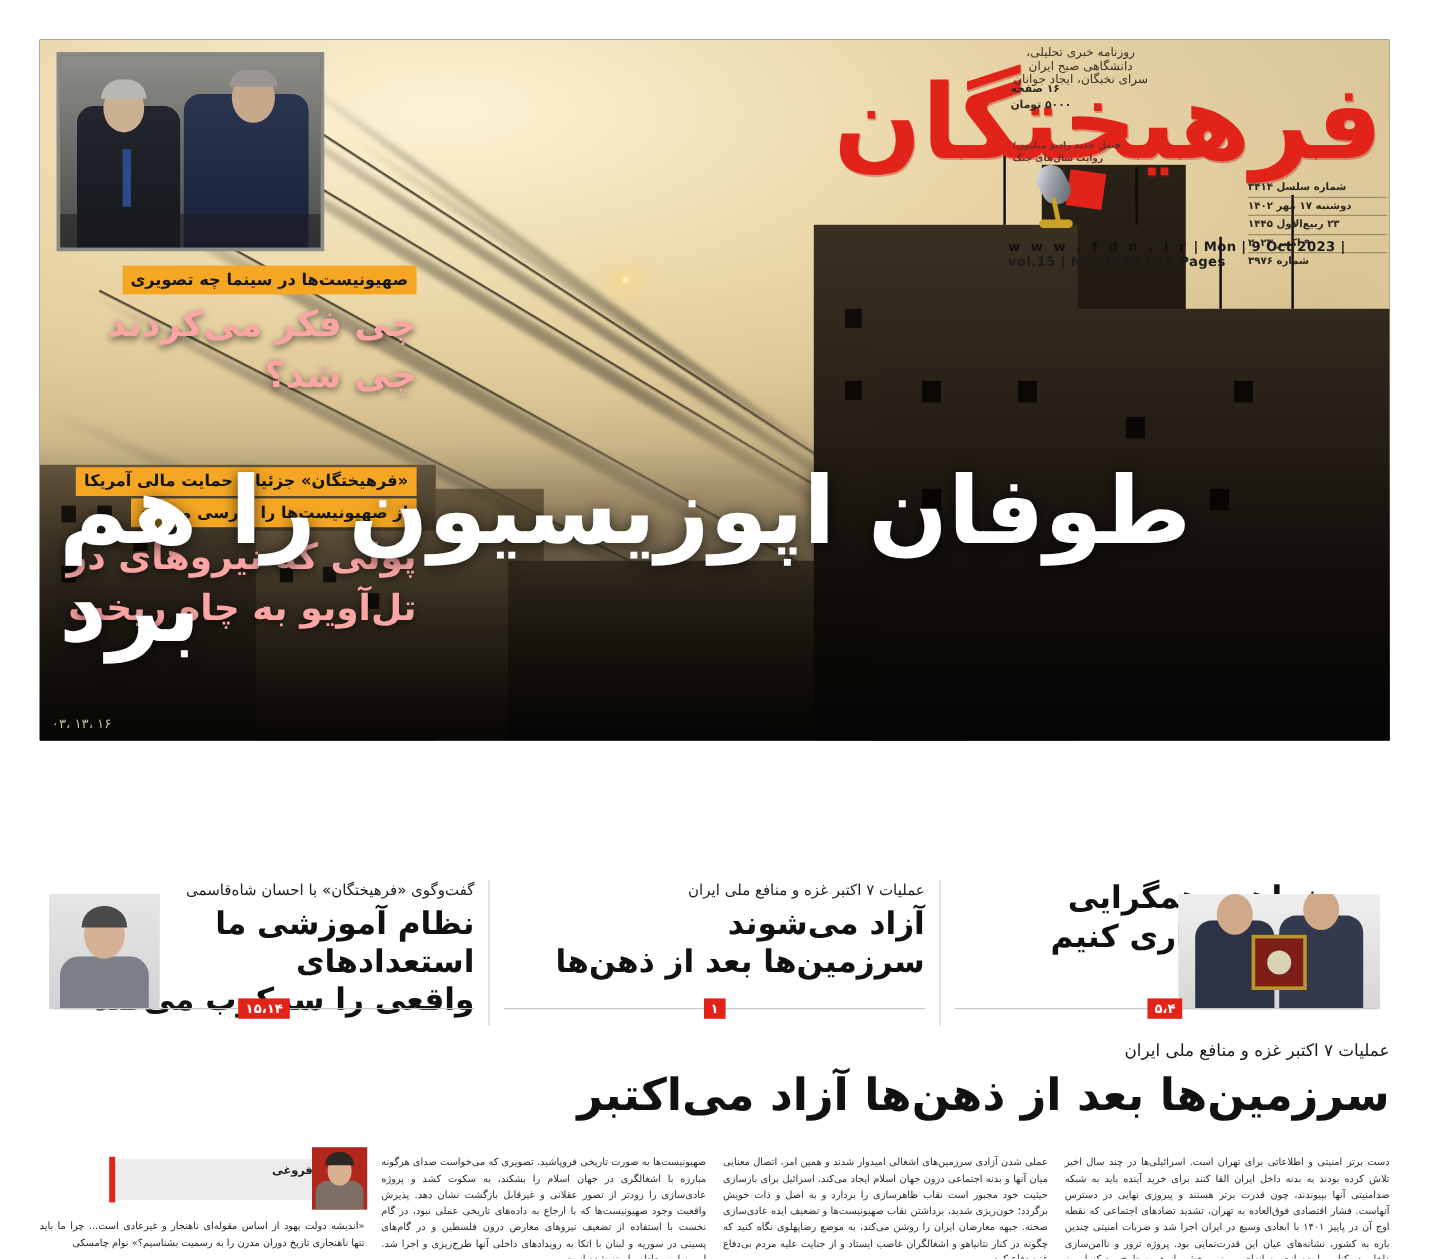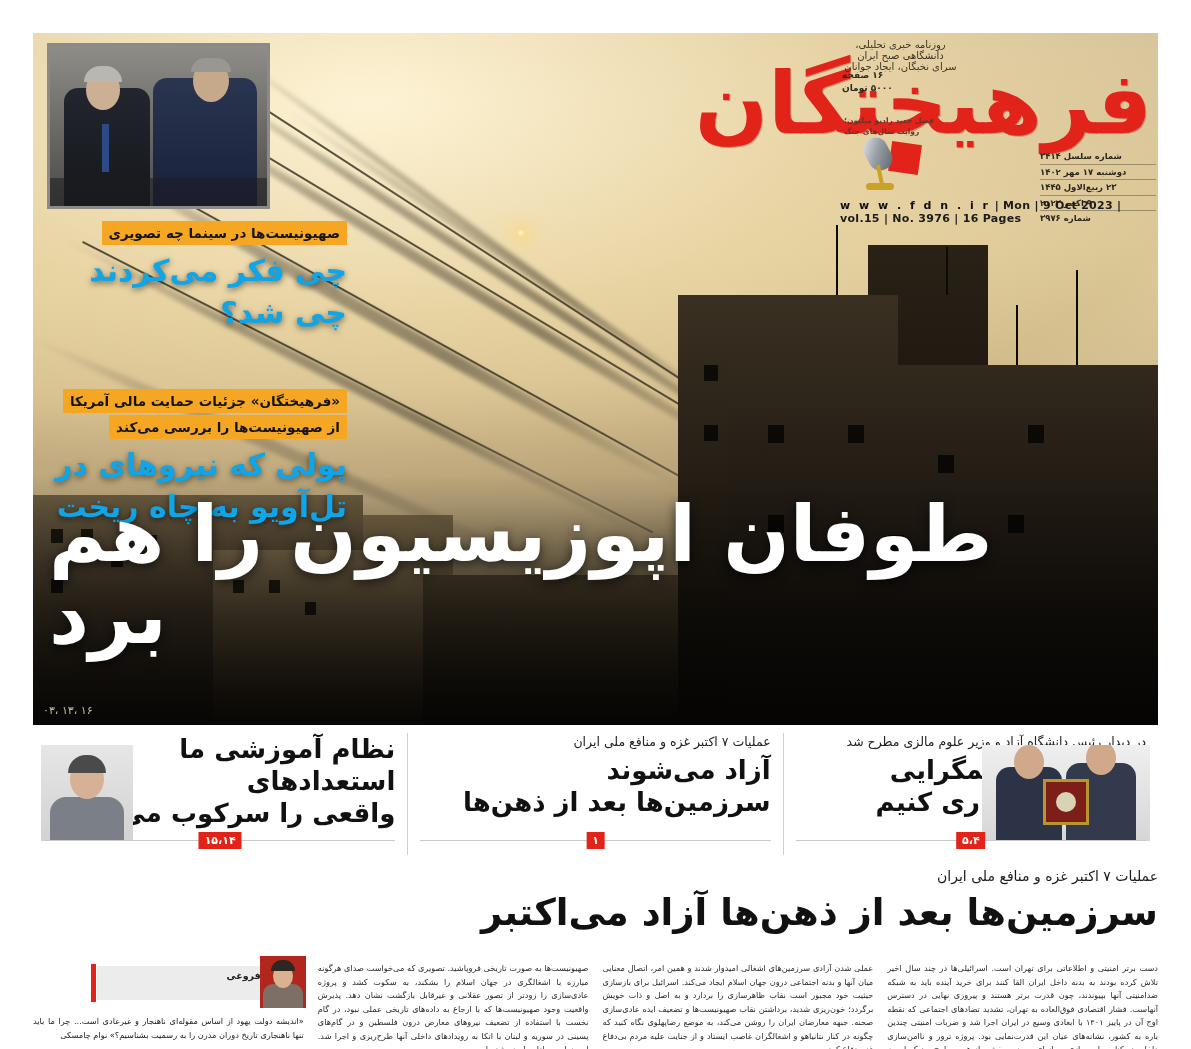--- a/index.html
+++ b/index.html
@@ -2,21 +2,21 @@
 <html lang="fa" dir="rtl"><head>
 <meta charset="utf-8">
 <style>
   html,body{margin:0;padding:0;background:#fff;}
   body{width:1191px;height:1049px;overflow:hidden;
        font-family:"DejaVu Sans","Liberation Sans",sans-serif;}
 
   .page{position:relative;width:1191px;height:1049px;background:#ffffff;}
 
   
-  .hero{position:absolute;left:33px;top:33px;width:1125px;height:692px;overflow:hidden;
+  .hero{position:absolute;left:33px;top:33px;width:1125px;height:584px;overflow:hidden;
         background:#2b2418;}
   .sky{position:absolute;inset:0;
        background:
          radial-gradient(120% 90% at 30% 10%, rgba(255,245,215,.95) 0%, rgba(233,210,160,.7) 35%, rgba(196,166,112,.35) 62%, rgba(0,0,0,0) 80%),
          linear-gradient(178deg,#ded2b0 0%,#e4d6ae 18%,#e8d9ab 34%,#d9c79a 50%,#a89570 66%,#5d523c 80%,#231d14 92%,#16120c 100%);}
   
   .trail{position:absolute;background:linear-gradient(90deg,rgba(255,255,255,0) 0%,rgba(120,110,88,.55) 25%,rgba(90,82,62,.62) 60%,rgba(255,255,255,0) 100%);
          transform-origin:0 0;filter:blur(2.2px);border-radius:50%;}
   .tl1{left:120px;top:60px;width:760px;height:11px;transform:rotate(31deg);}
   .tl2{left:150px;top:30px;width:800px;height:9px;transform:rotate(33deg);}
@@ -73,21 +73,21 @@
   .ip-hb{right:38px;bottom:104px;width:36px;height:42px;background:#c6a98a;}
   .ip-hair-a{position:absolute;left:34px;bottom:124px;width:38px;height:16px;border-radius:18px 18px 0 0;background:#b9b7b2;}
   .ip-hair-b{position:absolute;right:36px;bottom:134px;width:40px;height:14px;border-radius:18px 18px 0 0;background:#9a9793;}
   .ip-tie{position:absolute;left:52px;bottom:34px;width:7px;height:48px;background:#2b4a86;}
   .ip-chair{position:absolute;left:0;right:0;bottom:0;height:28px;background:rgba(30,30,32,.55);}
 
   
   .ov{position:absolute;right:auto;left:22px;text-align:right;direction:rtl;}
   .kicker{display:inline-block;background:#F5A623;color:#151515;font-weight:700;
           font-size:13.5px;line-height:20px;padding:2px 7px;margin-bottom:2px;}
-  .ov-hl{color:#0ea5e9;font-weight:700;font-size:30px;line-height:36px;
+  .ov-hl{color:#fca5a5;font-weight:700;font-size:30px;line-height:36px;
          text-shadow:0 2px 6px rgba(0,0,0,.55);margin-top:6px;}
   .ov1{top:188px;width:292px;}
   .ov2{top:356px;width:292px;}
 
   
   .main-hl{position:absolute;left:0;right:22px;bottom:68px;text-align:left;direction:rtl;
            color:#fff;font-weight:700;font-size:78px;line-height:82px;letter-spacing:-1px;
            text-shadow:0 3px 12px rgba(0,0,0,.65);padding-left:16px;}
   .main-sub{position:absolute;left:0;right:22px;bottom:22px;direction:rtl;text-align:left;
             color:#fff;font-size:17px;font-weight:700;line-height:24px;
@@ -290,21 +290,20 @@
     </div>
     <div class="urlline">
       <span class="site">w w w . f d n . i r</span>
       <span>| Mon | 9 Oct 2023 | vol.15 | No. 3976 | 16 Pages</span>
     </div>
   </div>
 
   <div class="strip">
 
     <div class="tcell">
-      <div class="t-kick">در دیدار رئیس دانشگاه آزاد و وزیر علوم مالزی مطرح شد</div>
       <div class="t-hl">می‌خواهیم همگرایی</div>
       <div class="t-hl">نوینی پایه‌گذاری کنیم</div>
       <div class="tw-photo">
         <div class="twp"></div>
         <div class="tw-a"></div>
           <div class="tw-ha"></div>
         <div class="tw-b"></div>
           <div class="tw-hb"></div>
         <div class="tw-plaque"></div>
       </div>
@@ -314,20 +313,21 @@
 
     <div class="tcell">
       <div class="t-kick">عملیات ۷ اکتبر غزه و منافع ملی ایران</div>
       <div class="t-hl">آزاد می‌شوند</div>
       <div class="t-hl">سرزمین‌ها بعد از ذهن‌ها</div>
       <div class="t-line"></div>
       <div class="t-badge">۱</div>
     </div>
 
     <div class="tcell">
+      <div class="t-kick">گفت‌وگوی «فرهیختگان» با احسان شاه‌قاسمی</div>
       <div class="t-hl">نظام آموزشی ما استعدادهای</div>
       <div class="t-hl">واقعی را سرکوب می‌کند</div>
       <div class="t-photo tp-left">
         <div class="pp"></div>
         <div class="pp-body suitA"></div>
         <div class="pp-head"></div>
         <div class="pp-hair"></div>
       </div>
       <div class="t-line"></div>
       <div class="t-badge">۱۵،۱۴</div>

